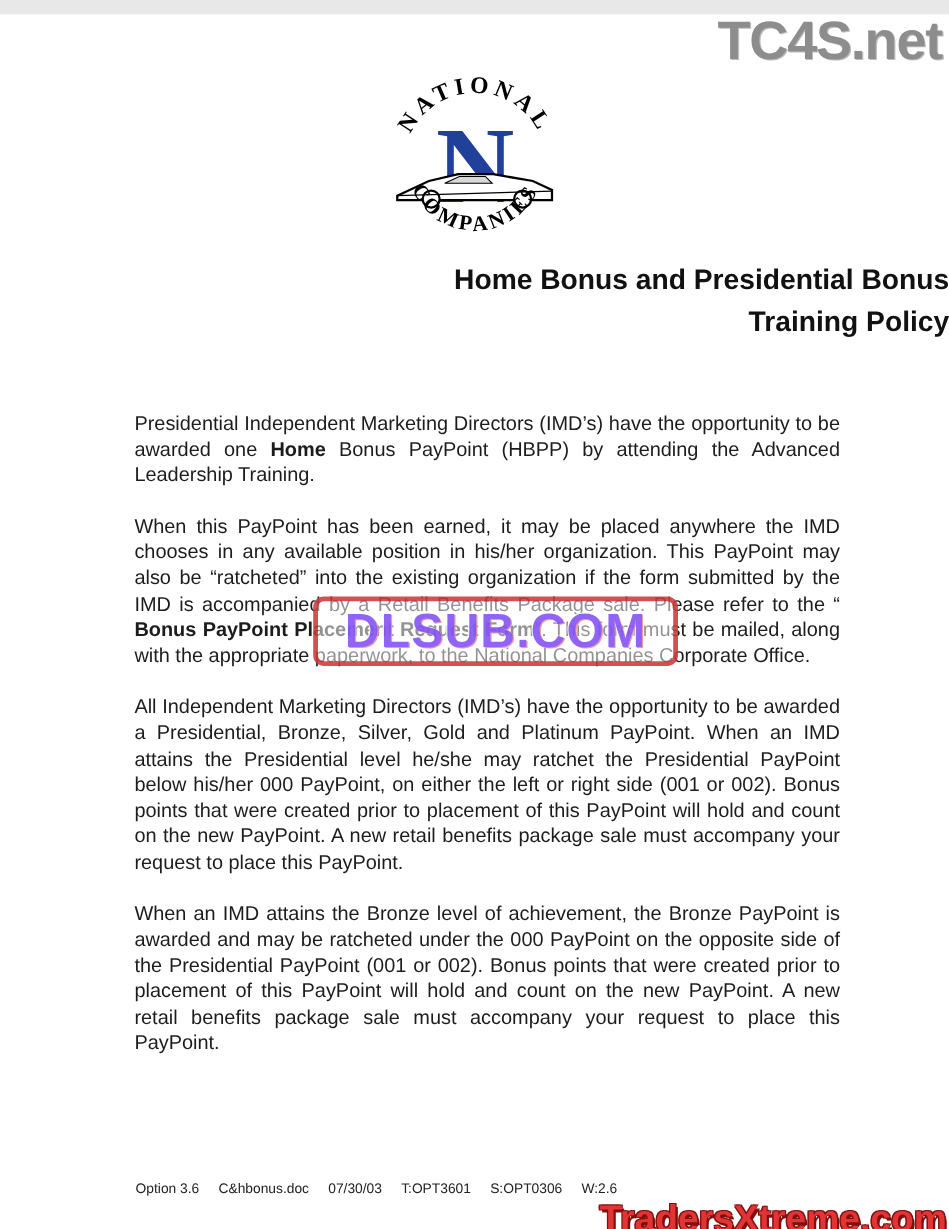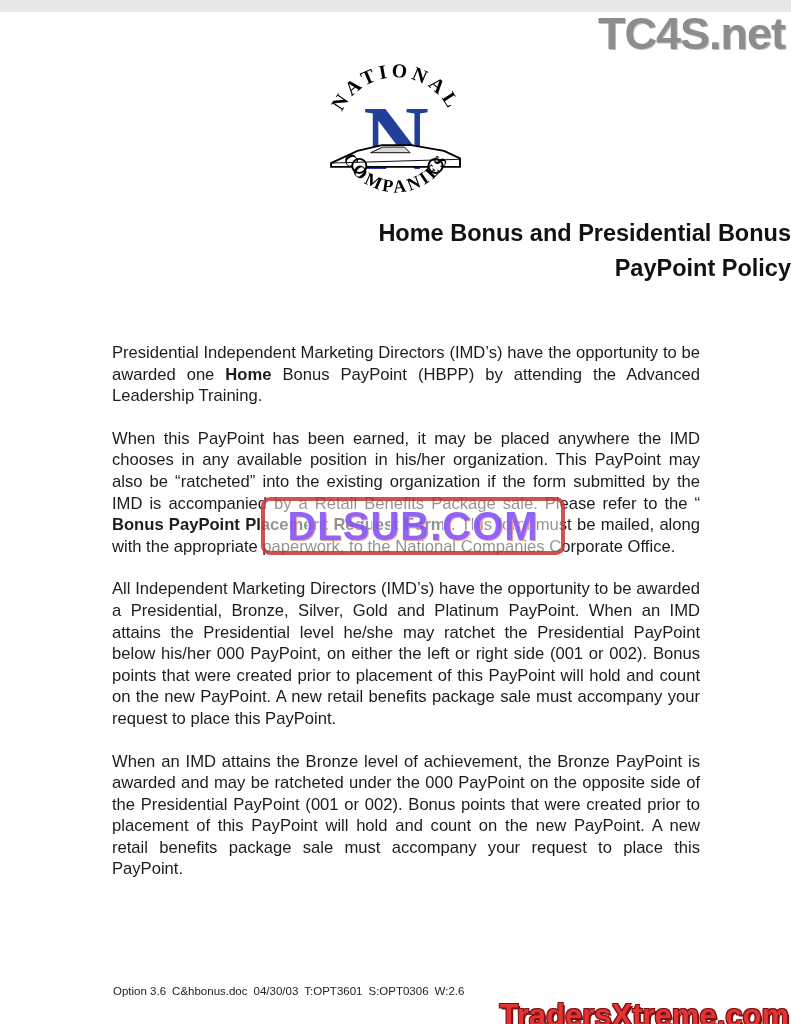--- a/index.html
+++ b/index.html
@@ -65,21 +65,21 @@
     font-size:16.6px;line-height:21.6px;
     text-align:justify;
   }
   .body-col p{margin:0 0 21px 0;}
   .body-col b{font-weight:bold;}
 
   
   .footer{
     position:absolute;left:113px;top:973px;
     font-size:11.5px;color:#222;
-    display:flex;gap:6px;white-space:nowrap;
+    display:flex;gap:16px;white-space:nowrap;
   }
 </style>
 </head>
 <body>
 
 <div class="page">
 
   <div class="wm-top">TC4S.net</div>
 
   <div class="logo">
@@ -101,39 +101,39 @@
         <line x1="16" y1="118" x2="153" y2="114" stroke="#000" stroke-width="1"></line>
       </g>
       <text class="arc-text" font-size="19" letter-spacing="3">
         <textPath href="#arcBottom" startOffset="50%" text-anchor="middle">COMPANIES</textPath>
       </text>
     </svg>
   </div>
 
   <div class="title">
     <div>Home Bonus and Presidential Bonus</div>
-    <div>PayPoint Policy</div>
+    <div>Training Policy</div>
   </div>
 
   <div class="body-col">
     <p><span>Presidential Independent Marketing Directors (IMD’s) have the opportunity to be awarded one </span><b>Home</b><span> Bonus PayPoint (HBPP) by attending the Advanced Leadership Training.</span></p>
 
     <p><span>When this PayPoint has been earned, it may be placed anywhere the IMD chooses in any available position in his/her organization.  This PayPoint may also be “ratcheted” into the existing organization if the form submitted by the IMD is accompanied by a Retail Benefits Package sale.  Please refer to the “ </span><b>Bonus PayPoint Placement Request Form</b><span>”.  This form must be mailed, along with the appropriate paperwork, to the National Companies Corporate Office.</span></p>
 
     <p>All Independent Marketing Directors (IMD’s) have the opportunity to be awarded a Presidential, Bronze, Silver, Gold and Platinum PayPoint.  When an IMD attains the Presidential level he/she may ratchet the Presidential PayPoint below his/her 000 PayPoint, on either the left or right side (001 or 002).  Bonus points that were created prior to placement of this PayPoint will hold and count on the new PayPoint.   A new retail benefits package sale must accompany your request to place this PayPoint.</p>
 
     <p>When an IMD attains the Bronze level of achievement, the Bronze PayPoint is awarded and may be ratcheted under the 000 PayPoint on the opposite side of the Presidential PayPoint (001 or 002).  Bonus points that were created prior to placement of this PayPoint will hold and count on the new PayPoint.   A new retail benefits package sale must accompany your request to place this PayPoint.</p>
   </div>
 
   <div class="stamp">DLSUB.COM</div>
 
   <div class="footer">
     <span>Option 3.6</span>
     <span>C&amp;hbonus.doc</span>
-    <span>04/30/03</span>
+    <span>07/30/03</span>
     <span>T:OPT3601</span>
     <span>S:OPT0306</span>
     <span>W:2.6</span>
   </div>
 
   <div class="wm-bottom">TradersXtreme.com</div>
 
 </div>
 
 </body></html>

